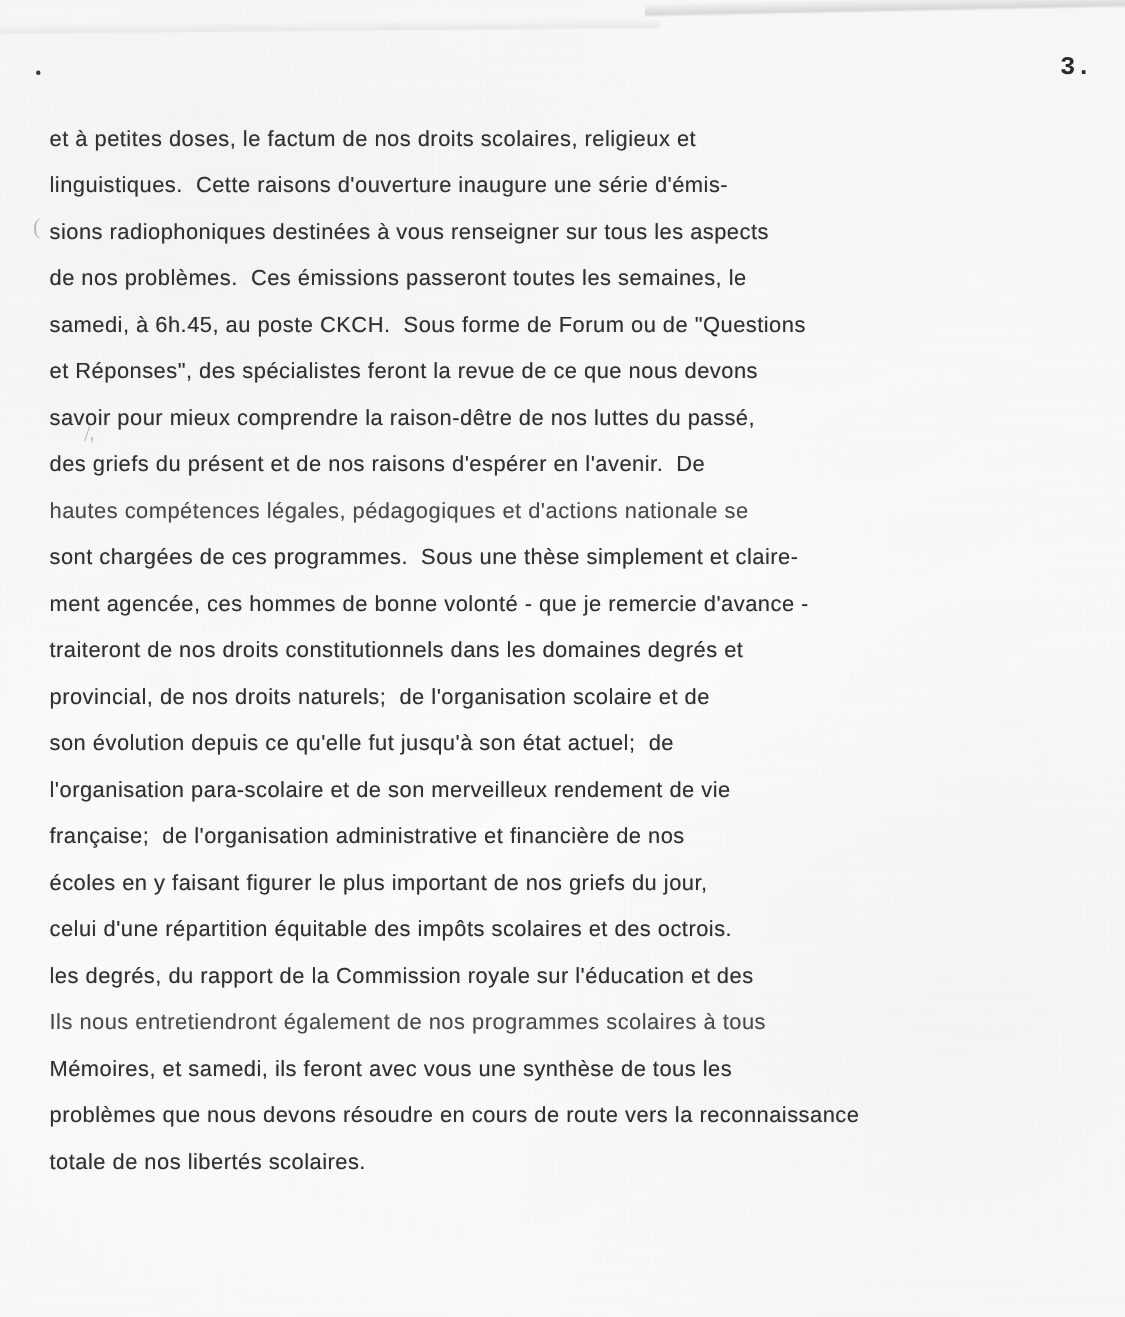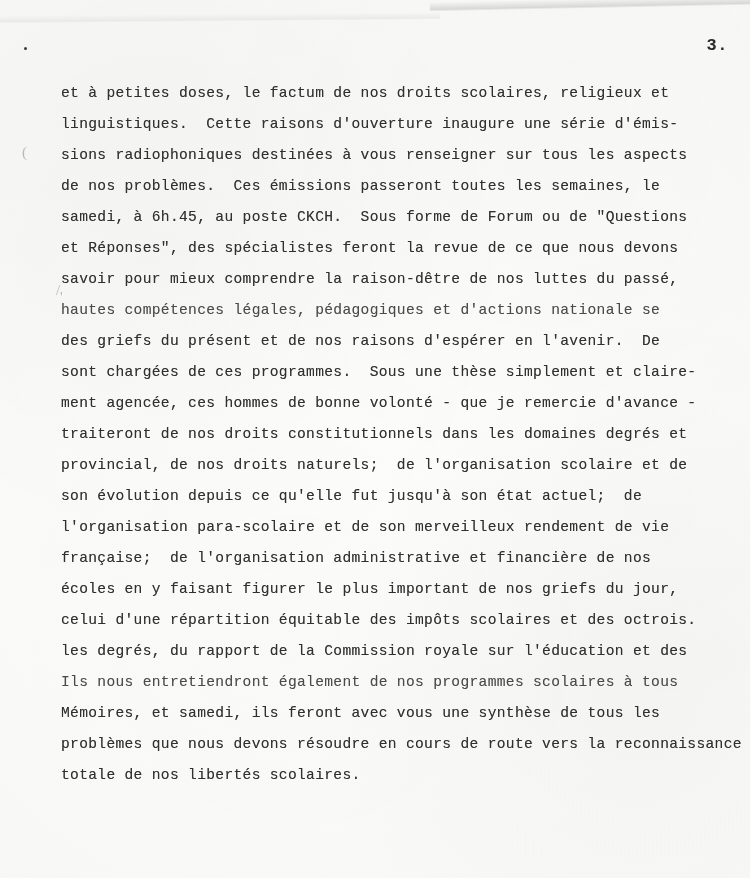--- a/index.html
+++ b/index.html
@@ -91,29 +91,28 @@
   }
 
   #body-text {
     position: absolute;
     left: 33px;
     top: 78px;
     width: 700px;
   }
 
   .line {
-    font-family: Liberation Mono, monospace;
+    font-family: Liberation Sans, sans-serif;
     font-size: 14.6px;
     line-height: 31px;
     height: 31px;
     color: #2e2e2e;
     white-space: pre;
     letter-spacing: 0.32px;
     text-shadow: 0 0 0.55px rgba(40,40,40,0.42);
-    margin-left: 28px;
   }
   .ink-mid    { color: #303030; }
   .ink-light  { color: #4a4a4a; text-shadow: 0 0 0.5px rgba(80,80,80,0.30); }
 </style>
 </head>
 <body>
 
 <div id="page">
 
   <div id="grain"></div>
@@ -131,22 +130,22 @@
     </div>
 
   <div id="body-text">
       <div class="line ink-mid">et à petites doses, le factum de nos droits scolaires, religieux et</div>
       <div class="line ink-mid">linguistiques.  Cette raisons d'ouverture inaugure une série d'émis-</div>
       <div class="line ink-mid">sions radiophoniques destinées à vous renseigner sur tous les aspects</div>
       <div class="line ink-mid">de nos problèmes.  Ces émissions passeront toutes les semaines, le</div>
       <div class="line ink-mid">samedi, à 6h.45, au poste CKCH.  Sous forme de Forum ou de "Questions</div>
       <div class="line ink-mid">et Réponses", des spécialistes feront la revue de ce que nous devons</div>
       <div class="line ink-mid">savoir pour mieux comprendre la raison-dêtre de nos luttes du passé,</div>
+      <div class="line ink-mid">des griefs du présent et de nos raisons d'espérer en l'avenir.  De</div>
       <div class="line ink-light">hautes compétences légales, pédagogiques et d'actions nationale se</div>
-      <div class="line ink-mid">des griefs du présent et de nos raisons d'espérer en l'avenir.  De</div>
       <div class="line ink-mid">sont chargées de ces programmes.  Sous une thèse simplement et claire-</div>
       <div class="line ink-mid">ment agencée, ces hommes de bonne volonté - que je remercie d'avance -</div>
       <div class="line ink-mid">traiteront de nos droits constitutionnels dans les domaines degrés et</div>
       <div class="line ink-mid">provincial, de nos droits naturels;  de l'organisation scolaire et de</div>
       <div class="line ink-mid">son évolution depuis ce qu'elle fut jusqu'à son état actuel;  de</div>
       <div class="line ink-mid">l'organisation para-scolaire et de son merveilleux rendement de vie</div>
       <div class="line ink-mid">française;  de l'organisation administrative et financière de nos</div>
       <div class="line ink-mid">écoles en y faisant figurer le plus important de nos griefs du jour,</div>
       <div class="line ink-mid">celui d'une répartition équitable des impôts scolaires et des octrois.</div>
       <div class="line ink-mid">les degrés, du rapport de la Commission royale sur l'éducation et des</div>

